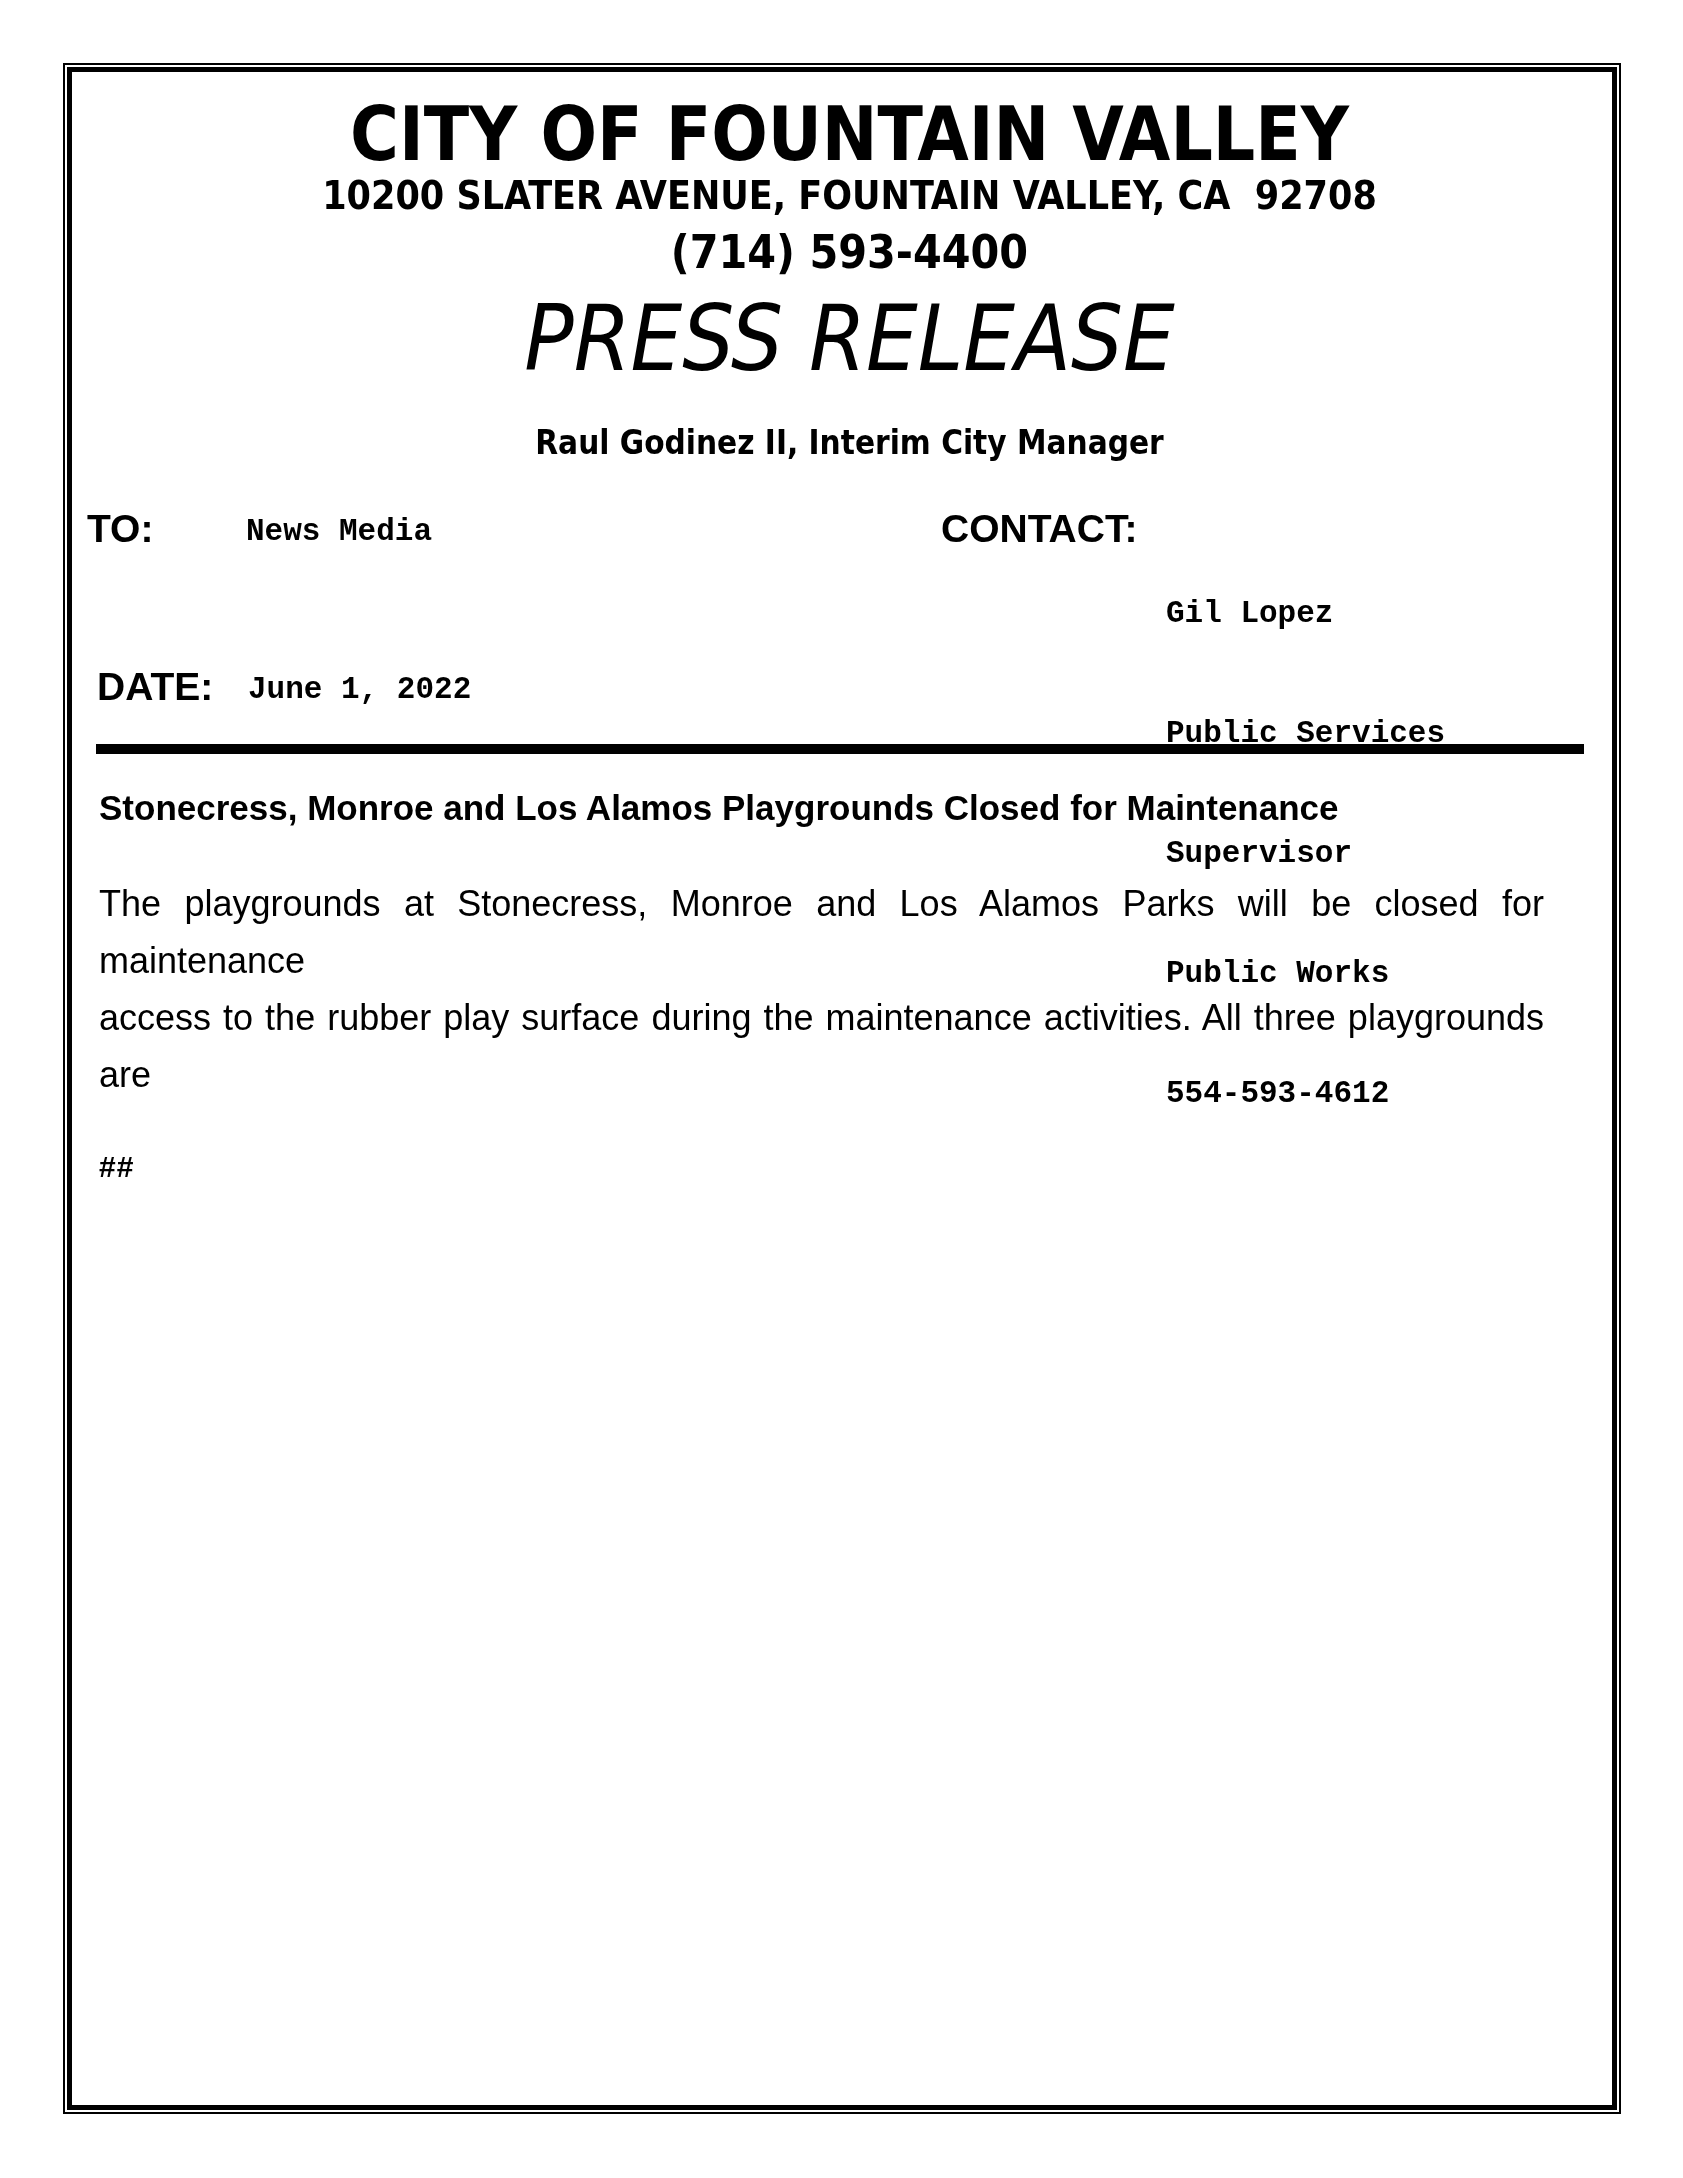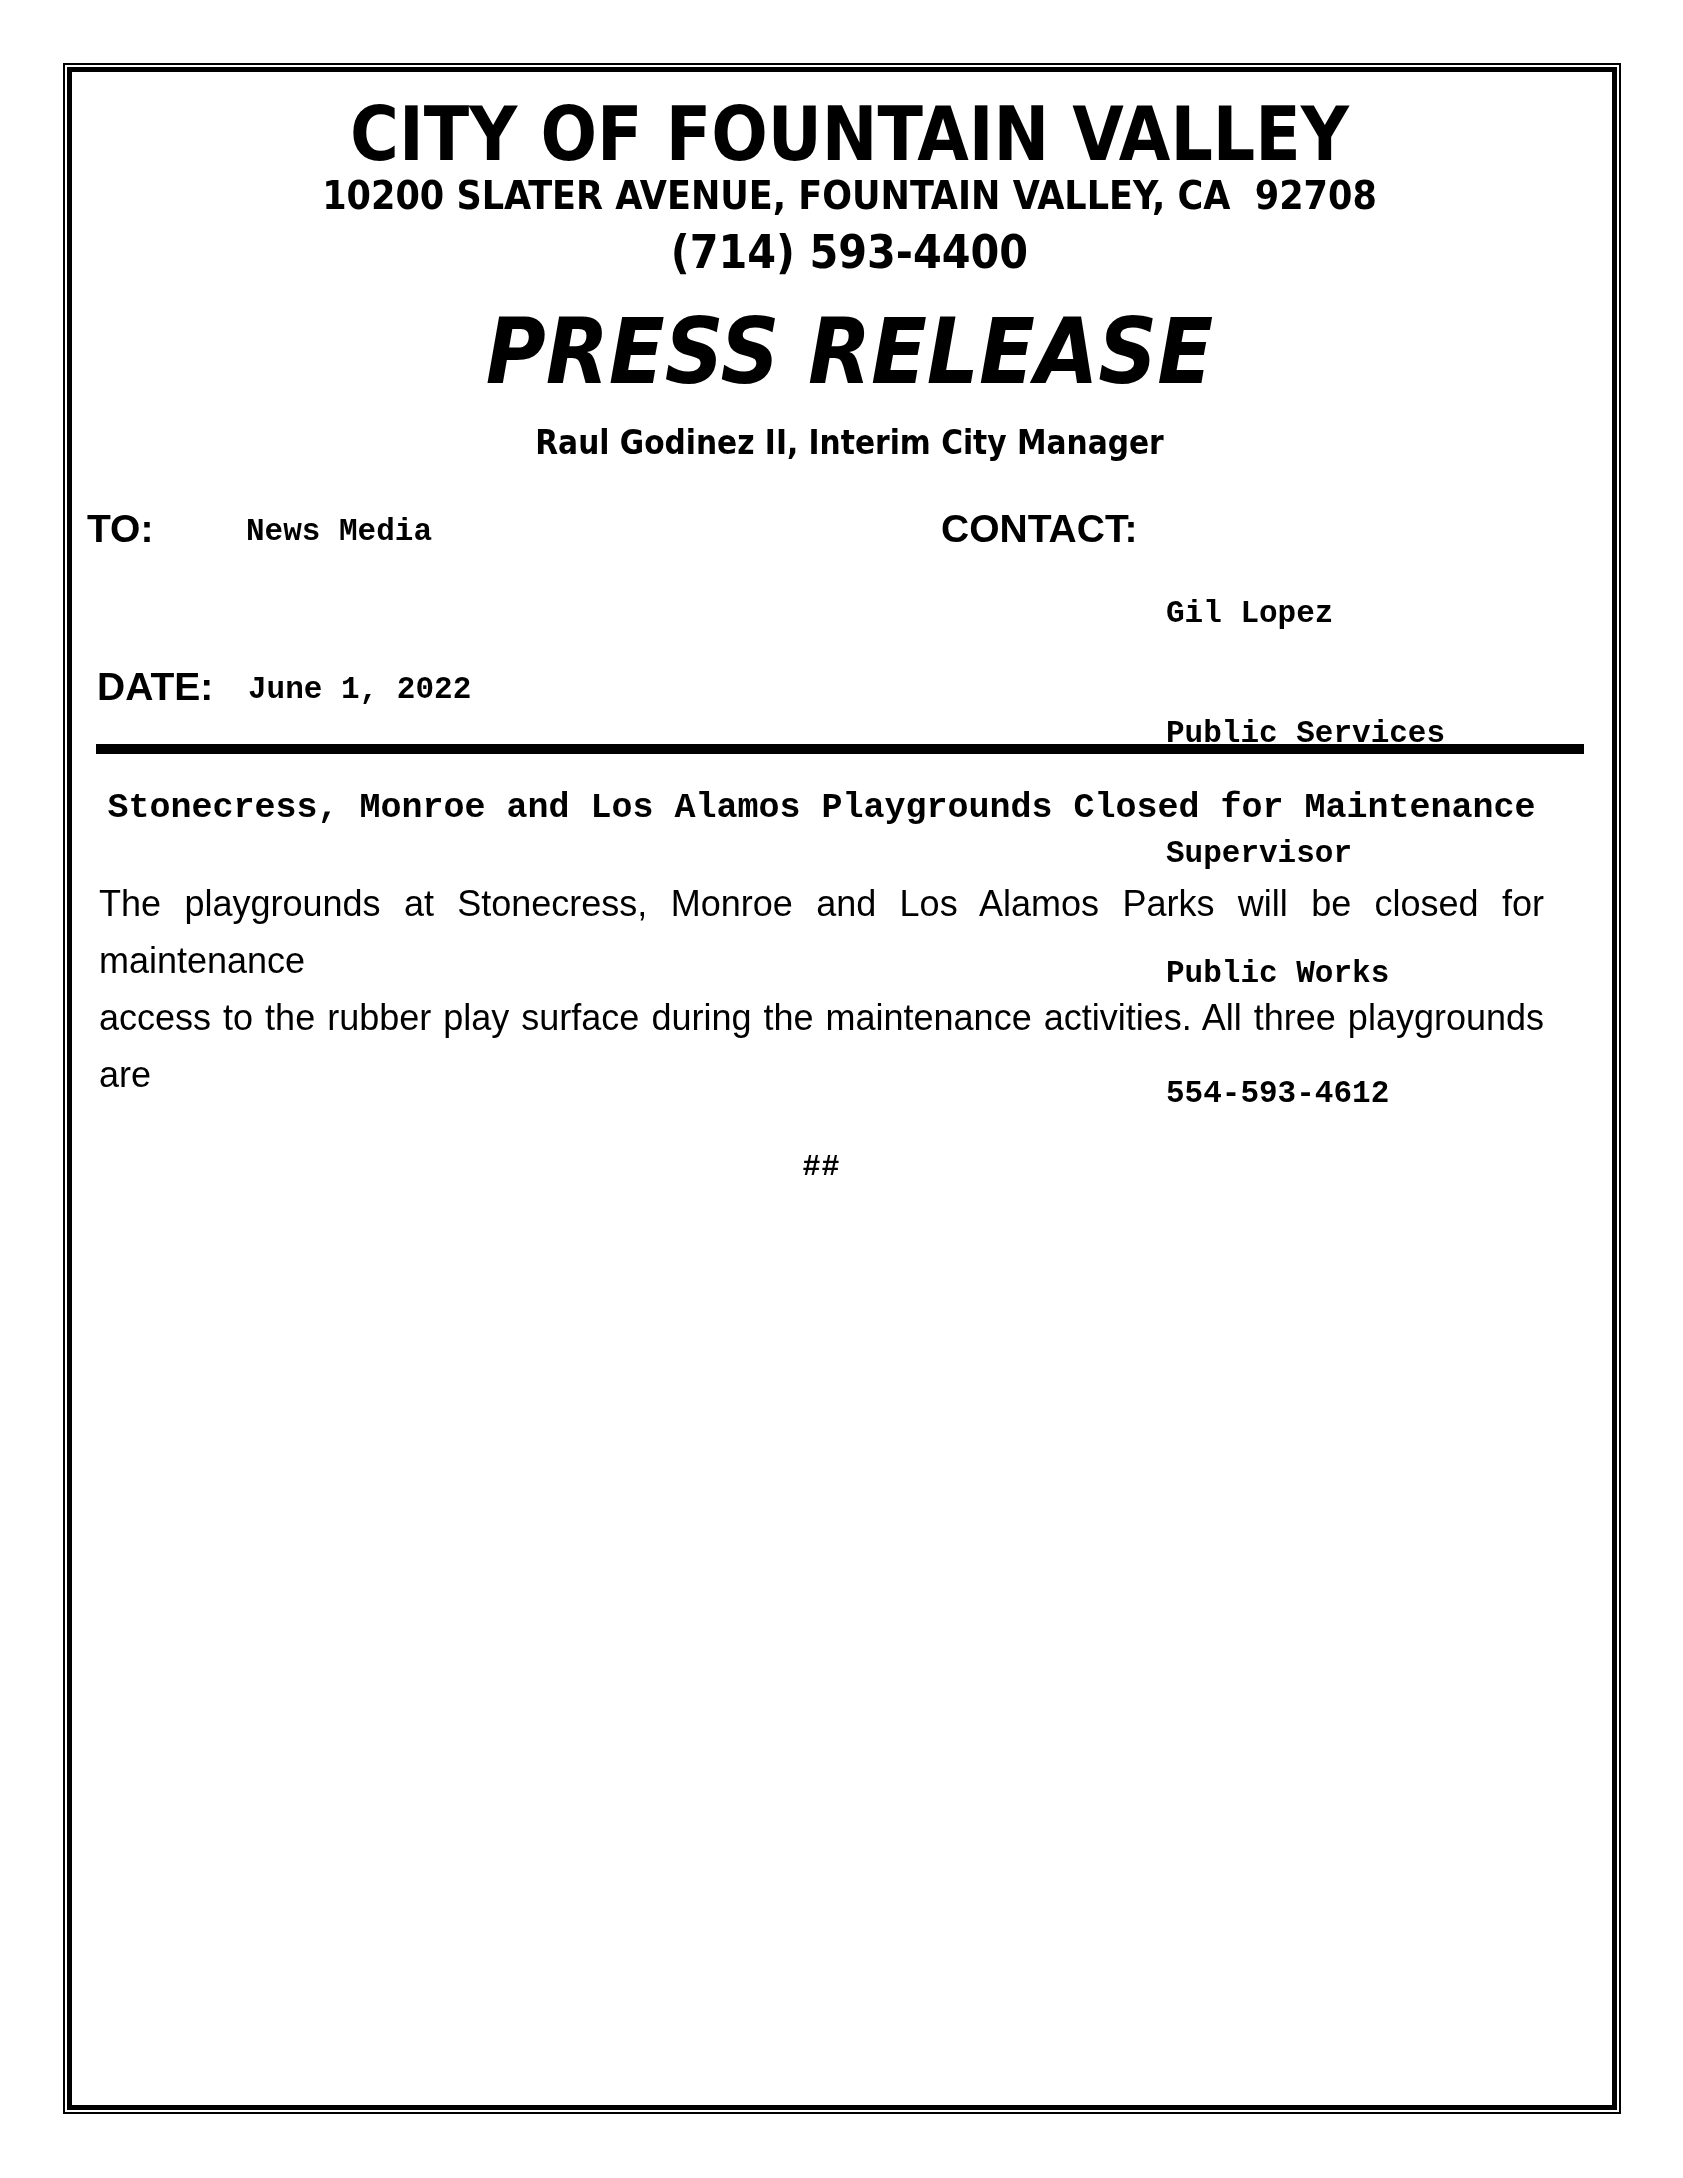--- a/index.html
+++ b/index.html
@@ -38,28 +38,26 @@
     font-stretch: condensed;
     font-family: "Liberation Sans", sans-serif;
   }
   .center-header {
     left: 99px; width: 1501px;
     text-align: center;
     white-space: pre;
   }
   .center-content {
     left: 99px; width: 1445px;
-    text-align: center;
     white-space: pre;
-    font-family: Liberation Mono, monospace;
   }
   .city-name      { top: 103px; font-size: 74px; font-weight: bold; line-height: 63px; }
   .address-line   { top: 178px; font-size: 39px; font-weight: bold; line-height: 36px; }
   .phone-line     { top: 229px; font-size: 46px; font-weight: bold; line-height: 46px; }
-  .press-release  { top: 308px; font-size: 91px; font-weight: bold; font-style: italic; line-height: 87px; }
+  .press-release  { top: 295px; font-size: 91px; font-weight: normal; font-style: italic; line-height: 87px; }
   .byline         { top: 426px; font-size: 33px; font-weight: bold; line-height: 33px; }
 
   .meta-label {
     font-size: 39px;
     font-weight: bold;
     font-family: "Liberation Sans", sans-serif;
     white-space: pre;
   }
   .meta-value {
     font-size: 31px;

